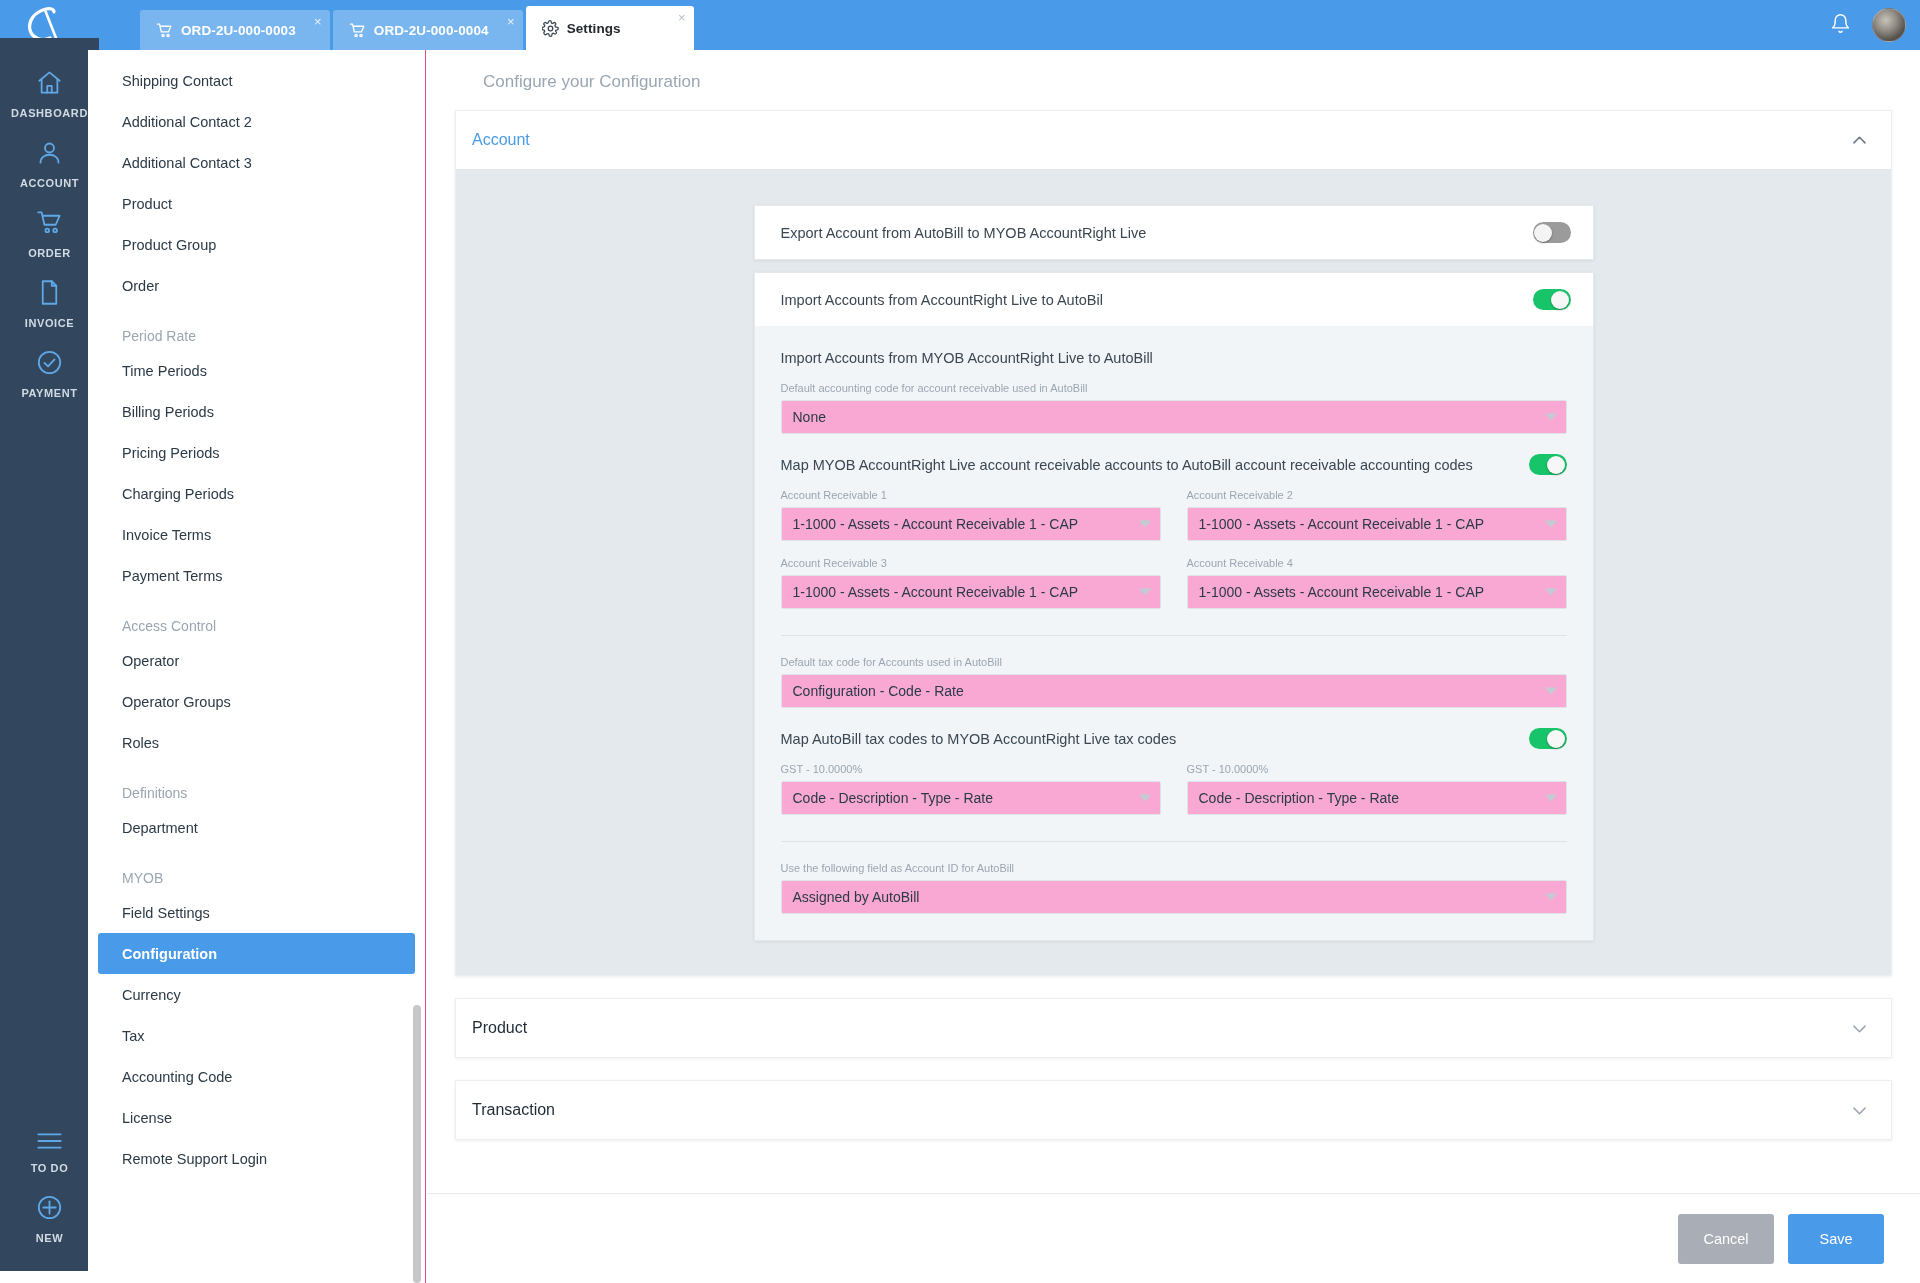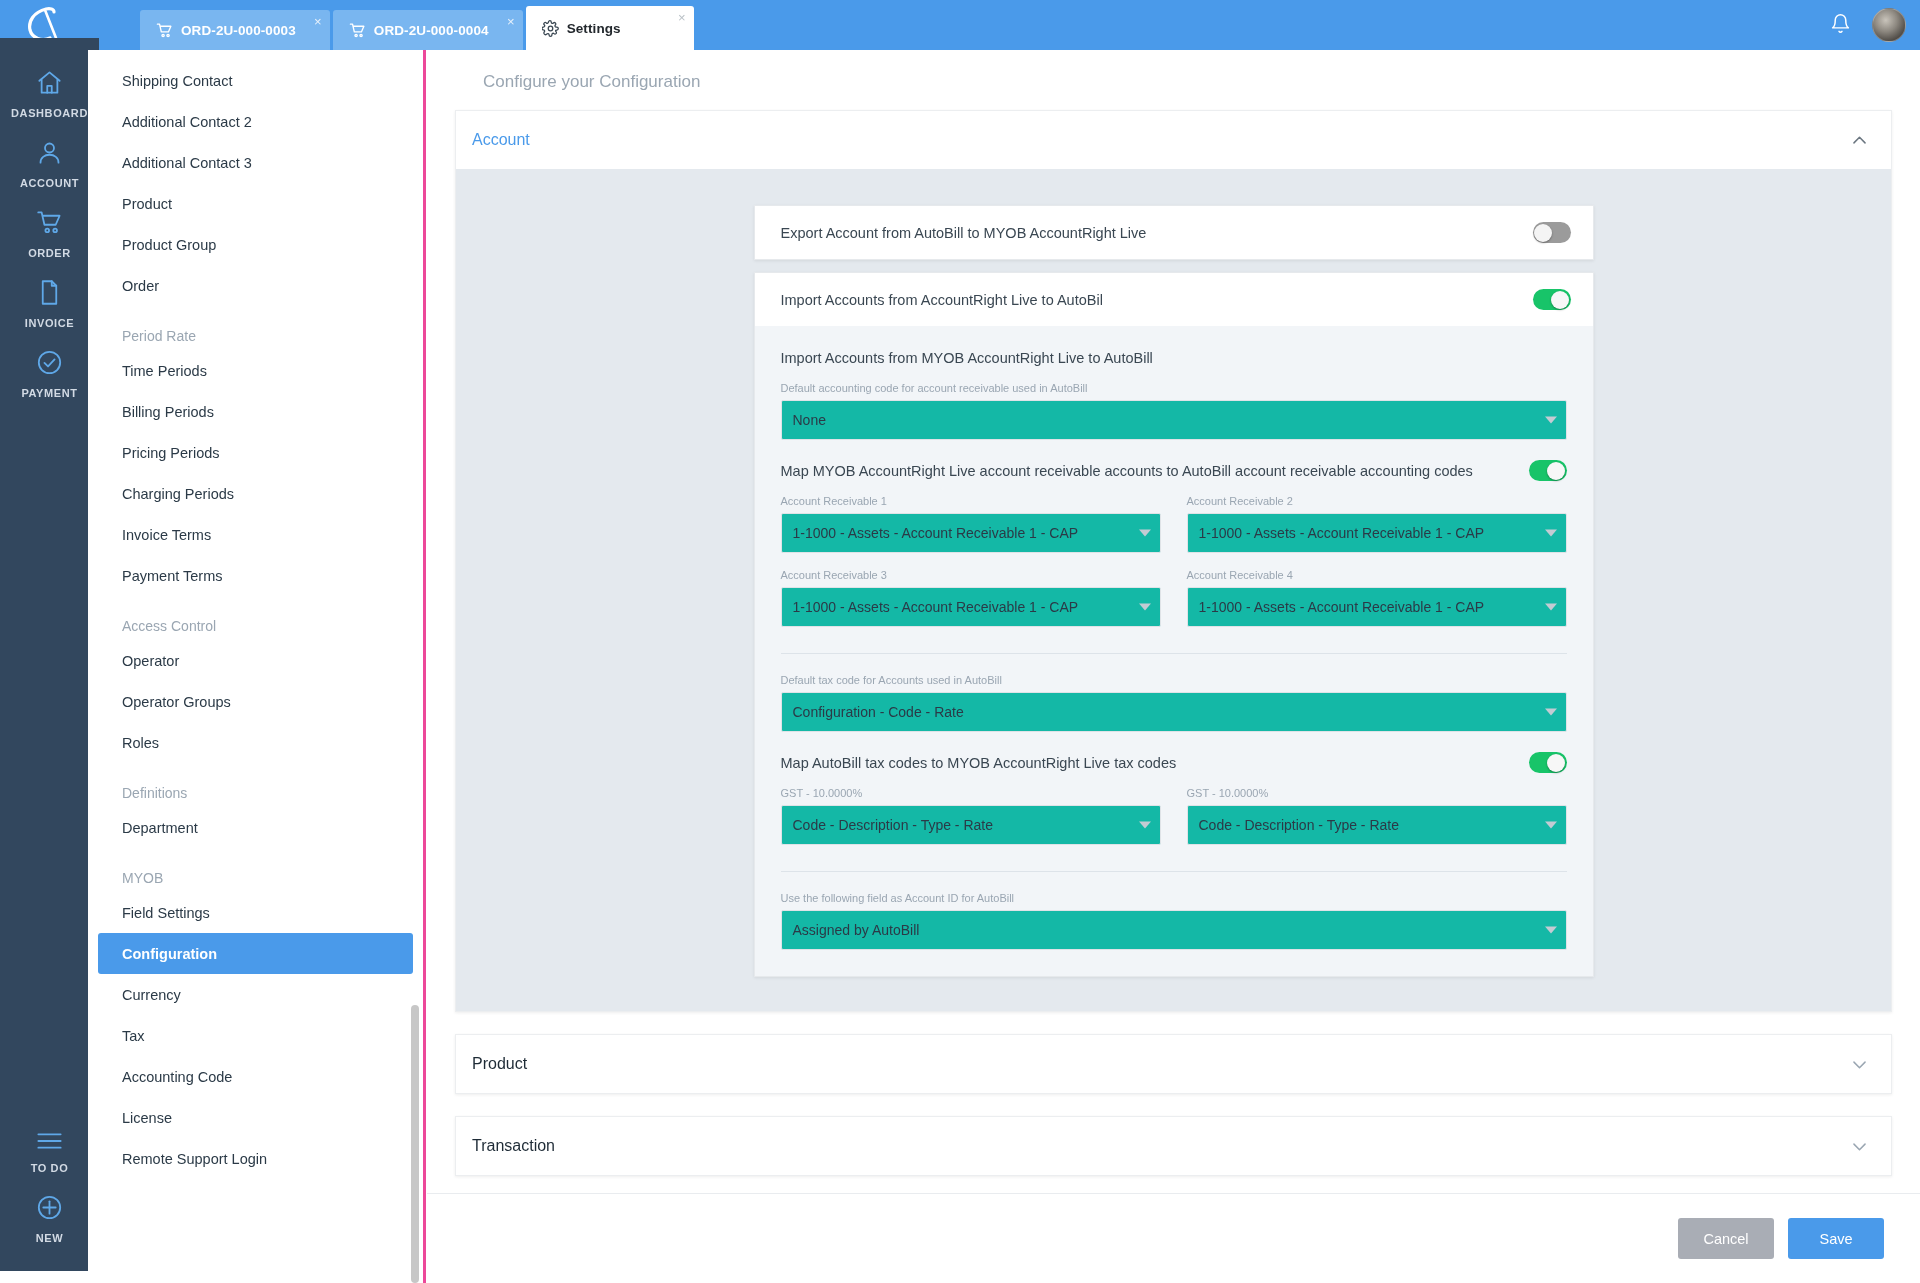--- a/index.html
+++ b/index.html
@@ -64,21 +64,21 @@
     align-items: center; gap: 7px; cursor: pointer;
   }
   .rail-label {
     font-size: 11px; font-weight: bold; letter-spacing: .6px; color: #d2dae4;
   }
   .rail-bottom { margin-top: auto; padding-bottom: 18px; width: 88px; }
 
   
   .sidebar {
     position: absolute; top: 50px; left: 88px; width: 338px; height: 1233px;
-    background: #ffffff; border-right: 3px solid #ec4899;
+    background: #ffffff; border-right: 1px solid #ec4899;
     overflow: hidden;
   }
   .sidebar-inner { padding: 10px 0 10px 0; }
   .nav-item {
     height: 41px; display: flex; align-items: center;
     padding-left: 24px; margin: 0 10px 0 10px; border-radius: 3px;
     font-size: 14.5px; color: #2b3a47; cursor: pointer; white-space: nowrap;
   }
   .nav-item.active { background: #4a9aea; color: #ffffff; font-weight: bold; }
   .nav-group {
@@ -138,21 +138,21 @@
   .sw .knob {
     position: absolute; top: 1.5px; left: 1.5px; width: 18px; height: 18px;
     border-radius: 50%; background: #f4f4f4; box-shadow: 0 1px 2px rgba(0,0,0,.35);
   }
   .sw.on .knob { left: auto; right: 1.5px; background: #f7f7f7; }
 
   .card-body { background: #f2f5f8; padding: 24px 26px 26px 26px; }
   .section-title { font-size: 14.5px; color: #3a4752; margin-bottom: 16px; }
   .field-label { font-size: 11px; color: #9aa6b2; margin-bottom: 6px; }
   .select {
-    position: relative; height: 40px; background: #14b8a6;
+    position: relative; height: 34px; background: #f9a8d4;
     border: 1px solid #dfe3e7; border-radius: 2px;
     display: flex; align-items: center; padding: 0 30px 0 11px;
     font-size: 14px; color: #2b3a47; cursor: pointer;
   }
   .select .caret {
     position: absolute; right: 9px; top: 50%; transform: translateY(-50%);
     width: 0; height: 0; border-left: 6px solid transparent;
     border-right: 6px solid transparent; border-top: 7px solid #c3cbd3;
   }
   .field { margin-bottom: 20px; }
@@ -165,21 +165,21 @@
   .grid2 > .field { flex: 1; margin-bottom: 16px; }
   .divider { height: 1px; background: #dde3e9; margin: 10px 0 20px 0; }
 
   
   .footer {
     height: 90px; border-top: 1px solid #e9ecef;
     display: flex; align-items: center; justify-content: flex-end;
     padding-right: 36px; gap: 14px; background: #ffffff;
   }
   .btn {
-    min-width: 96px; height: 41px; border-radius: 3px; border: none;
+    min-width: 96px; height: 50px; border-radius: 3px; border: none;
     font-size: 14.5px; color: #ffffff; cursor: pointer;
     font-family: "Liberation Sans", sans-serif;
   }
   .btn-cancel { background: #a9adb5; }
   .btn-save { background: #4a9aea; }
 </style>
 </head>
 <body>
 
 <div class="app">

